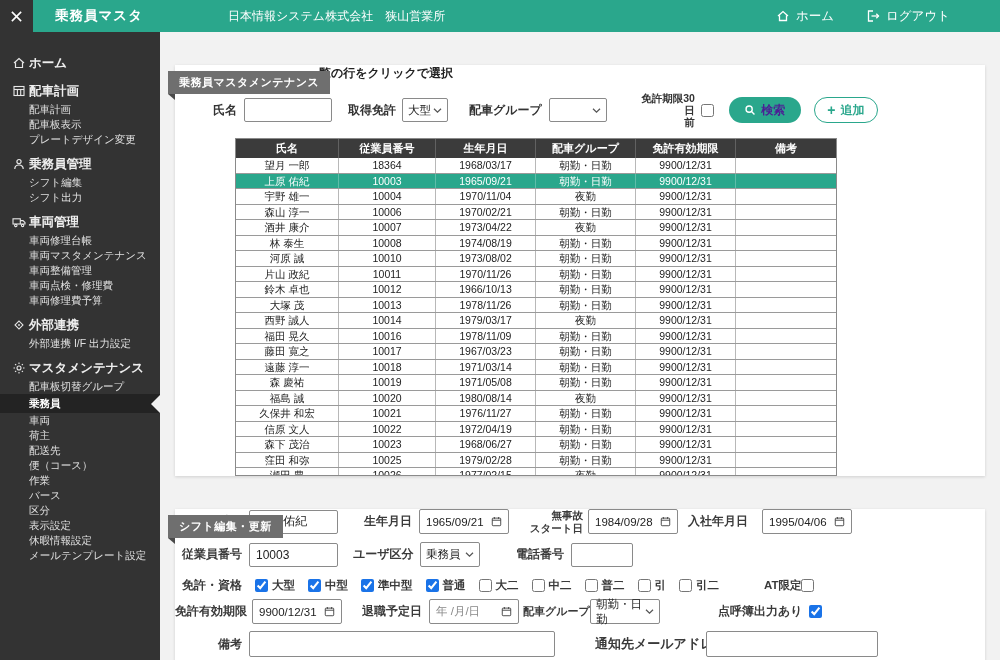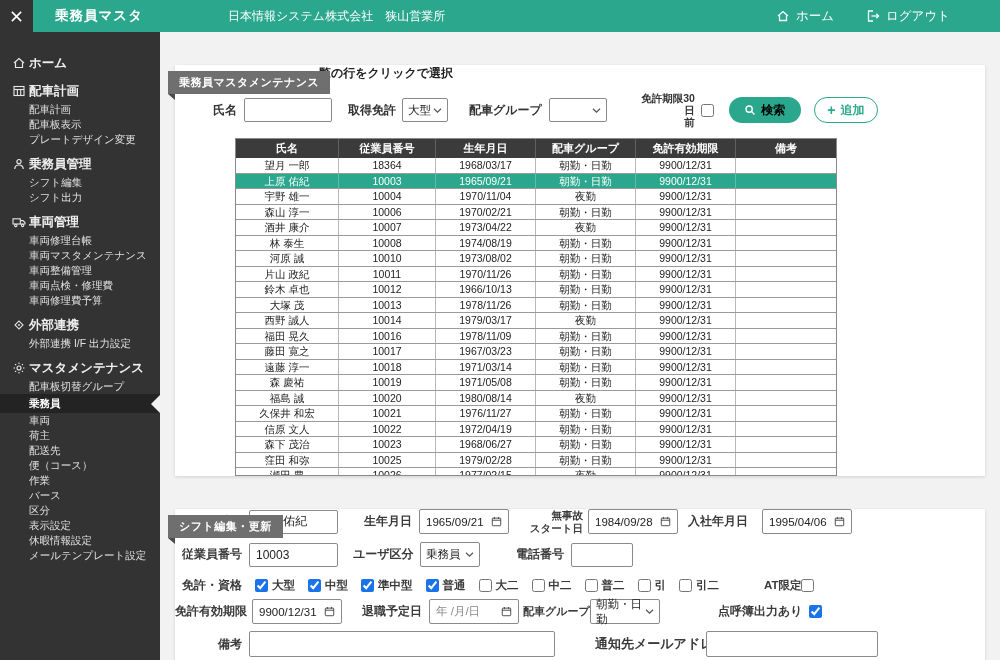--- a/index.html
+++ b/index.html
@@ -47,21 +47,21 @@
   .in-name{width:88px;margin-left:7px;}
   .selbox{height:24px;border:1px solid #8a8a8a;border-radius:2px;background:#fff;display:inline-flex;align-items:center;justify-content:space-between;padding:0 5px;font-size:11.5px;color:#222;cursor:pointer;}
   .sel-lic{width:46px;margin-left:6px;}
   .sel-grp{width:58px;margin-left:7px;}
   .l-lic{margin-left:16px;}
   .l-grp{margin-left:21px;}
   .l-exp{margin-left:24px;width:64px;font-size:10.5px;line-height:1.15;font-weight:bold;text-align:right;}
   .cb{width:13px;height:13px;accent-color:var(--cb);cursor:pointer;flex:none;}
   .cb-exp{margin-left:6px;}
   .btn{display:inline-flex;align-items:center;justify-content:center;gap:5px;height:26px;border-radius:13px;font-size:12px;font-weight:bold;cursor:pointer;font-family:inherit;}
-  .btn-search{width:72px;margin-left:15px;background:var(--accent);border:none;color:#000000;}
+  .btn-search{width:72px;margin-left:15px;background:var(--accent);border:none;color:#4c1d95;}
   .btn-add{width:64px;margin-left:13px;background:#fff;border:1px solid var(--accent);color:var(--accent);}
   .plus{font-size:14px;font-weight:bold;line-height:1;}
 
   
   .table-wrap{margin:10px 0 0 60px;width:602px;height:338px;overflow:hidden;border:1px solid #8a8a8a;background:#fff;}
   .t-head,.tr{display:grid;grid-template-columns:103px 97px 100px 100px 100px 100px;}
   .th{background:var(--thead-bg);color:#fff;font-size:11px;font-weight:bold;height:19px;line-height:19px;text-align:center;border-right:1px solid #616161;}
   .th:last-child{border-right:none;}
   .tr{border-top:1px solid #9a9a9a;cursor:pointer;}
   .t-body .tr:first-of-type{border-top:none;}

